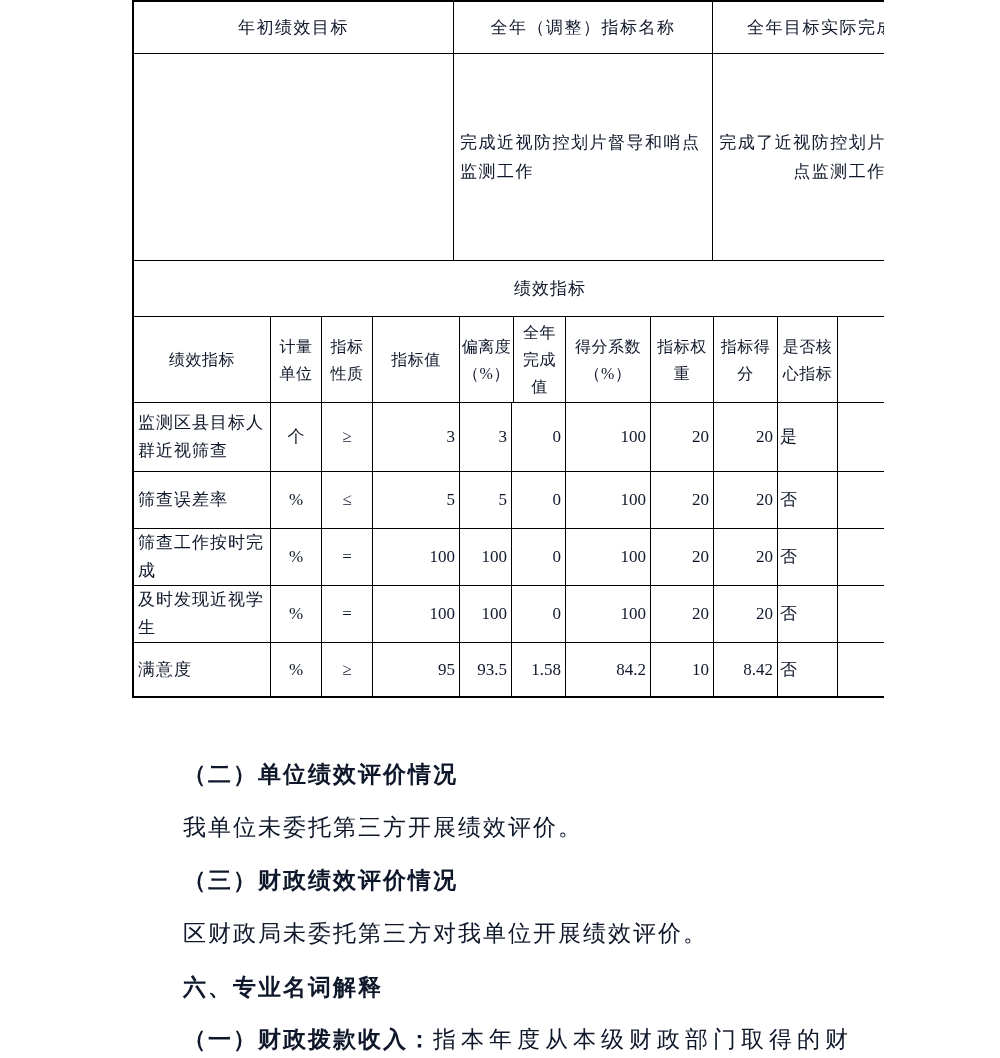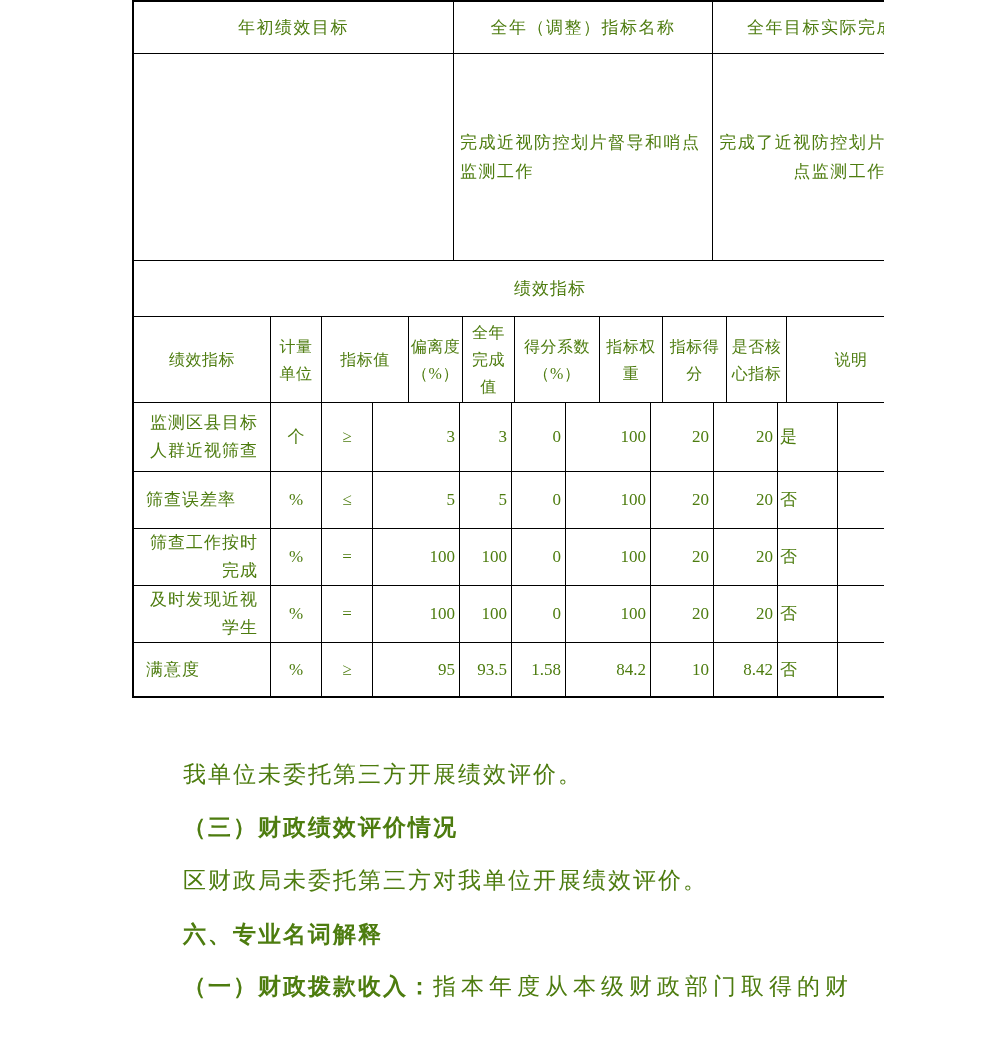--- a/index.html
+++ b/index.html
@@ -1,20 +1,20 @@
 <!DOCTYPE html>
 <html><head>
 <meta charset="utf-8">
 <style>
   html,body{margin:0;padding:0;background:#ffffff;}
   .page{
     position:relative;
     width:884px;height:1058px;
     background:#ffffff;
-    color:#4d7c0f;
+    color:#0f172a;
     font-family:"Liberation Serif","DejaVu Serif",serif;
     overflow:hidden;
   }
   
   .tbl{
     position:absolute;left:132px;top:0;
     width:836px;
     box-sizing:border-box;
     border:2px solid #000;
   }
@@ -41,21 +41,21 @@
   .w-g3{width:253px;}
   
   .r-band{min-height:55px;}
   .r-band .td{width:100%;letter-spacing:1px;}
   
   .r-ihead{min-height:85px;}
   .r-ihead .td{font-size:16px;letter-spacing:0.5px;line-height:27px;padding:0 1px;}
   .r-d1{min-height:68px;}
   .r-d2,.r-d3,.r-d4{min-height:56px;}
   .r-d5{min-height:53px;}
-  .name-cell{letter-spacing:1px;padding:0 12px;text-align:right;}
+  .name-cell{letter-spacing:1px;padding:0 4px;}
   .core-cell{padding-left:2px;}
   .w-i1{width:137px;}
   .w-i2{width:51px;}
   .w-i3{width:51px;}
   .w-i4{width:87px;}
   .w-i5{width:52px;}
   .w-i6{width:54px;}
   .w-i7{width:85px;}
   .w-i8{width:63px;}
   .w-i9{width:64px;}
@@ -96,20 +96,21 @@
       <div class="td w-g3 left">完成了近视防控划片督导和哨点监测工作</div>
     </div>
 
     <div class="tr r-band">
       <div class="td center">绩效指标</div>
     </div>
 
     <div class="tr r-ihead">
       <div class="td w-i1 center">绩效指标</div>
       <div class="td w-i2 center">计量单位</div>
+      <div class="td w-i3 center">指标性质</div>
       <div class="td w-i4 center">指标值</div>
       <div class="td w-i6 center">偏离度（%）</div>
       <div class="td w-i5 center">全年完成值</div>
       <div class="td w-i7 center">得分系数（%）</div>
       <div class="td w-i8 center">指标权重</div>
       <div class="td w-i9 center">指标得分</div>
       <div class="td w-i10 center">是否核心指标</div>
       <div class="td w-i11 center">说明</div>
     </div>
 
@@ -179,20 +180,21 @@
       <div class="td w-i7 right">84.2</div>
       <div class="td w-i8 right">10</div>
       <div class="td w-i9 right">8.42</div>
       <div class="td w-i10 left core-cell">否</div>
       <div class="td w-i11 left"></div>
     </div>
 
   </div>
 
   <div class="paras">
+    <p class="p-bold">（二）单位绩效评价情况</p>
     <p>我单位未委托第三方开展绩效评价。</p>
     <p class="p-bold">（三）财政绩效评价情况</p>
     <p>区财政局未委托第三方对我单位开展绩效评价。</p>
     <p class="p-hei">六、专业名词解释</p>
     <p><span class="p-lead">（一）财政拨款收入：</span><span class="p-rest">指本年度从本级财政部门取得的财</span></p>
   </div>
 
 </div>
 
 </body></html>

